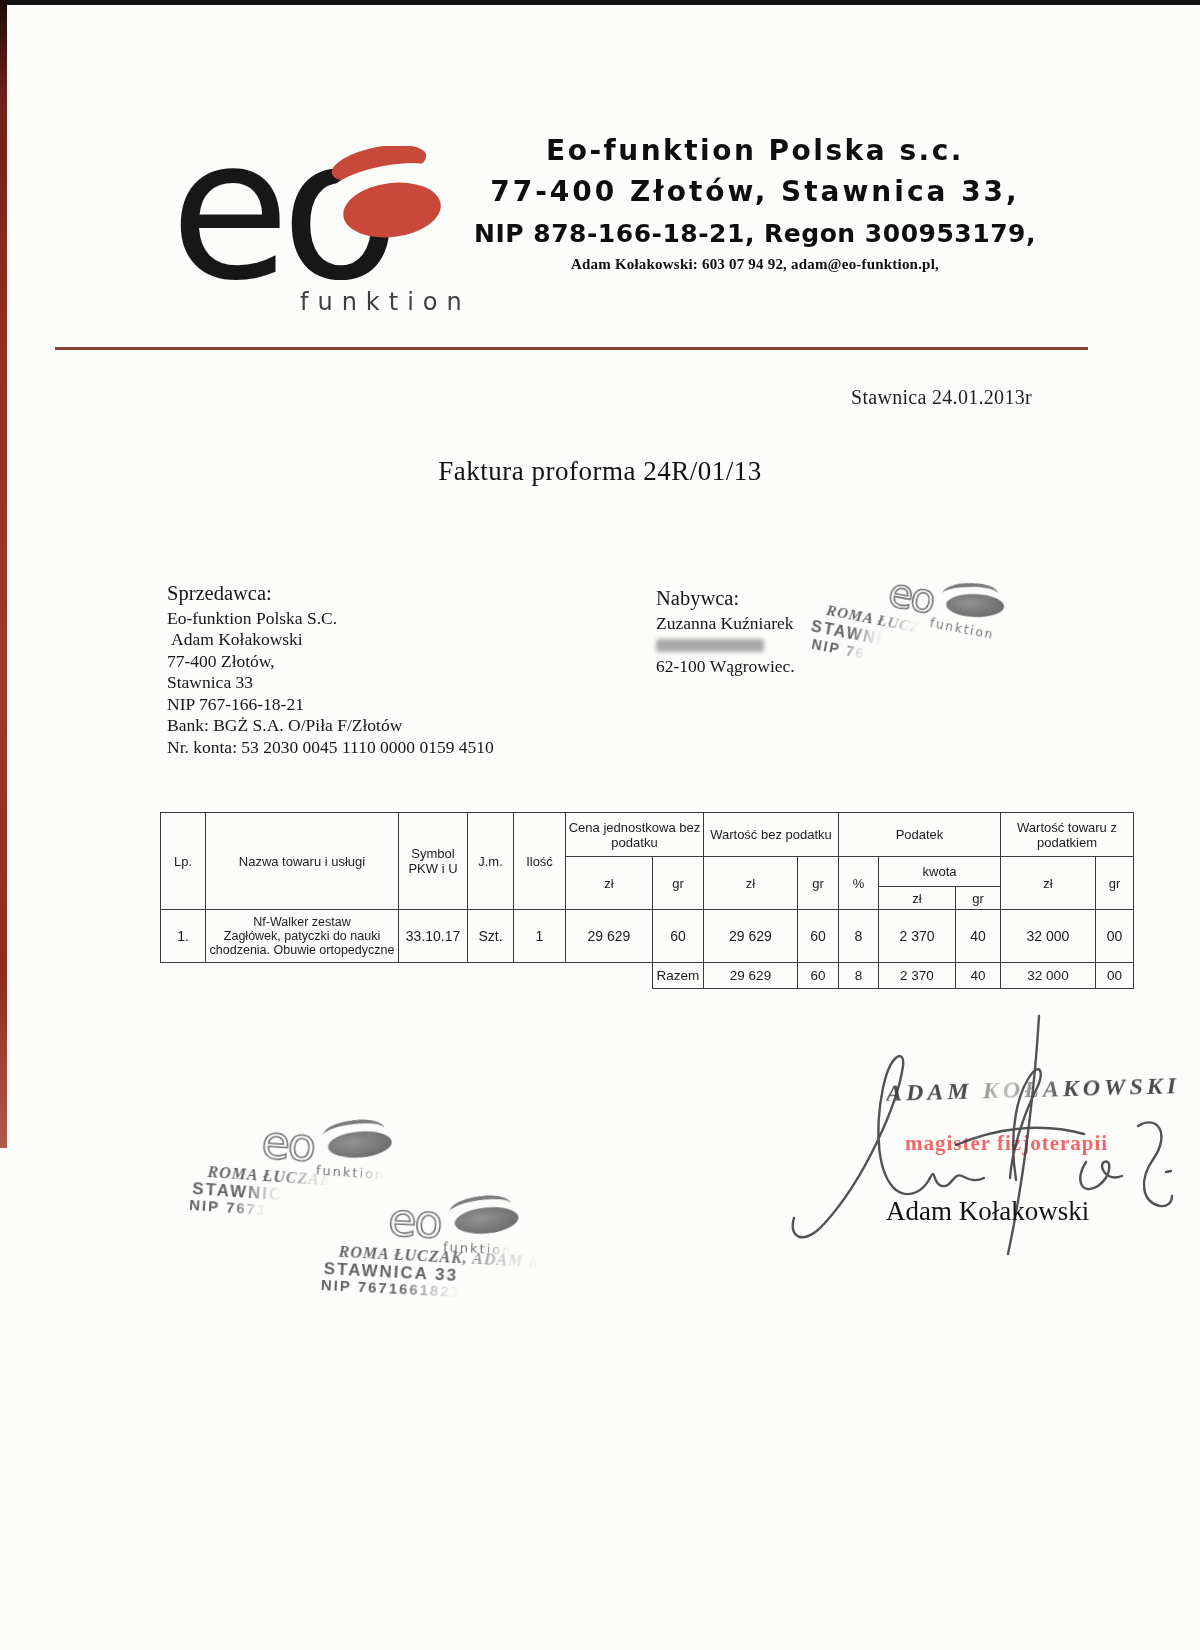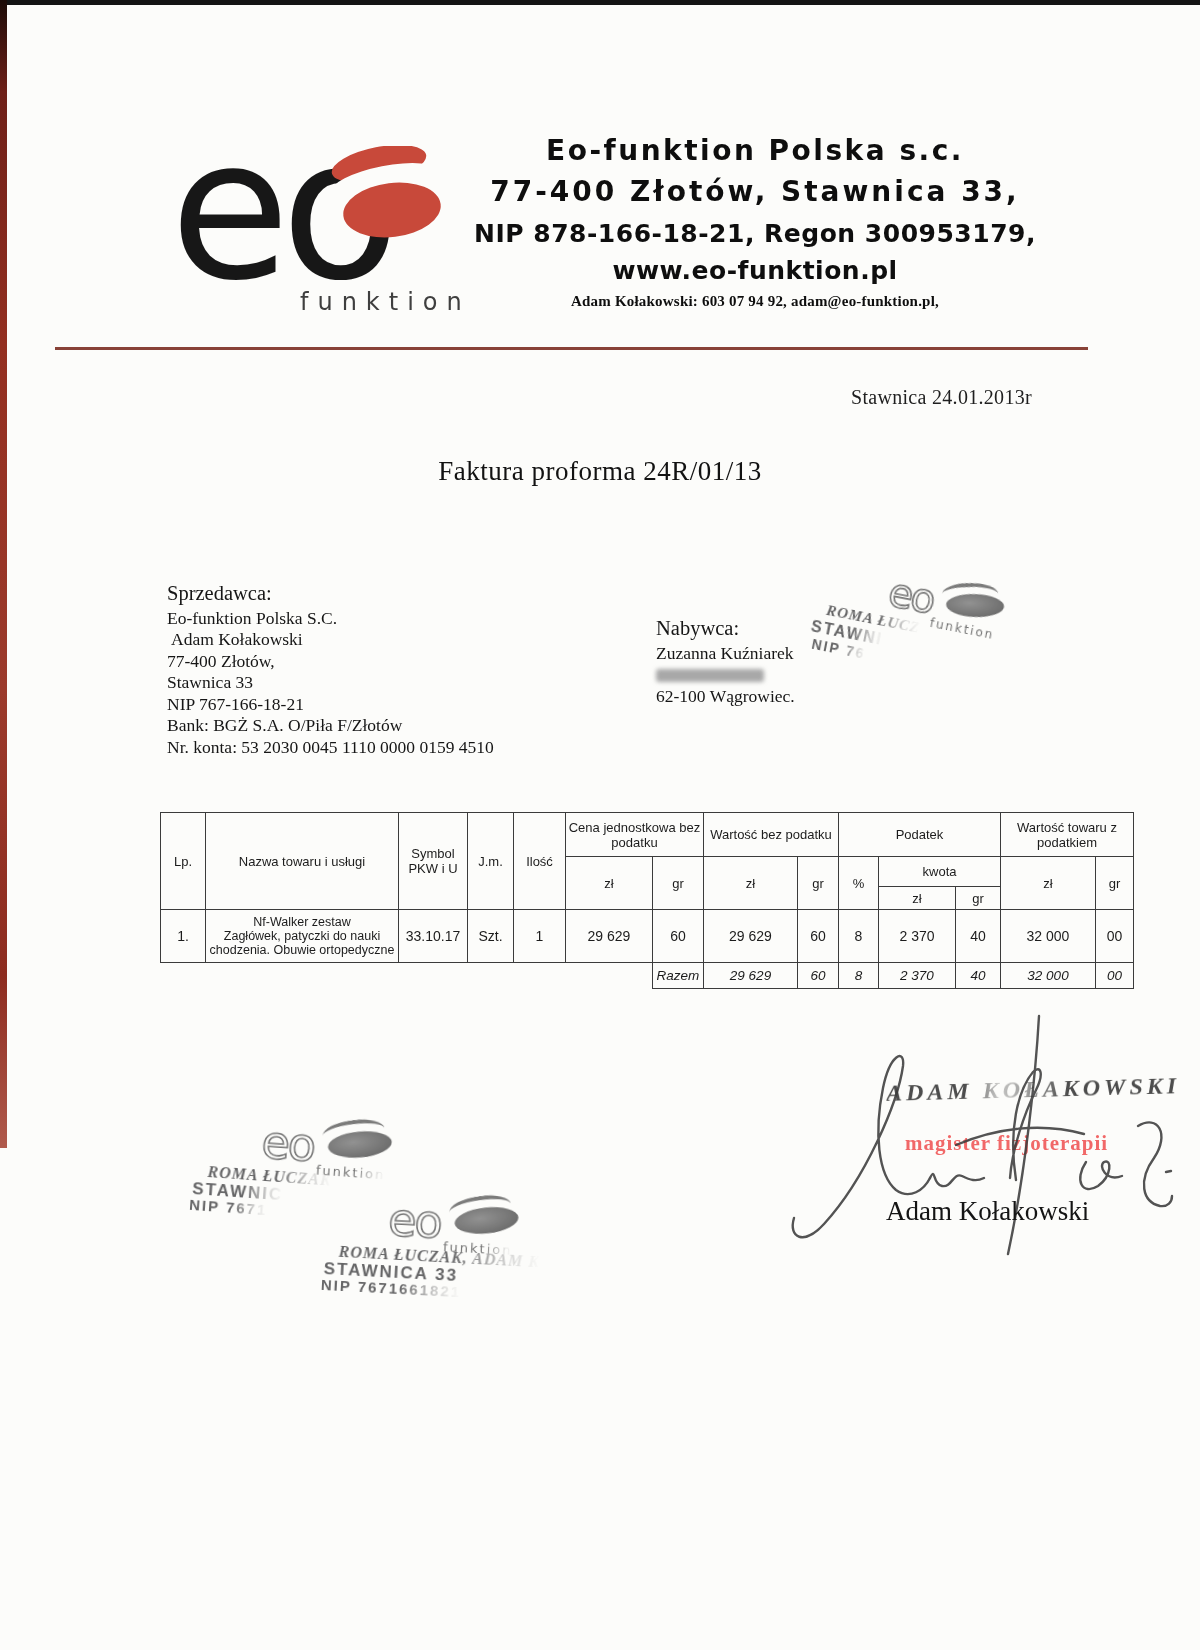--- a/index.html
+++ b/index.html
@@ -34,31 +34,31 @@
 
   #place-date{position:absolute;left:851px;top:386px;font-family:"Liberation Serif",serif;
     font-size:20px;color:#1f1f1f;letter-spacing:.3px;}
   #doc-title{position:absolute;left:0;top:456px;width:1200px;text-align:center;
     font-family:"Liberation Serif",serif;font-size:27px;color:#121212;letter-spacing:.5px;}
 
   
   .party{position:absolute;font-family:"Liberation Serif",serif;font-size:17.5px;
     line-height:21.5px;color:#161616;}
   #seller{left:167px;top:583px;}
-  #buyer{left:656px;top:618px;}
+  #buyer{left:656px;top:588px;}
   .block-label{font-size:20.5px;margin-bottom:3px;}
   .redacted{width:108px;height:13px;background:#a8a8a8;border-radius:3px;filter:blur(2.2px);margin:5px 0 4px;}
 
   
   #invoice-table{position:absolute;left:160px;top:812px;border-collapse:collapse;
     font-family:"Liberation Sans",sans-serif;color:#1c1c1c;table-layout:fixed;}
   #invoice-table td{border:1.5px solid #3b3b3b;text-align:center;vertical-align:middle;
     padding:1px 2px;font-size:13px;overflow:hidden;}
   #invoice-table tr.h1{height:44px;} #invoice-table tr.h2{height:30px;} #invoice-table tr.h3{height:23px;}
-  #invoice-table tr.d{height:53px;} #invoice-table tr.s{height:26px;font-style:italic;}
+  #invoice-table tr.d{height:53px;} #invoice-table tr.s{height:26px;}
   #invoice-table tr.d td{font-size:14px;}
   #invoice-table tr.s td{font-size:13.5px;}
   #invoice-table td.name-cell div{font-size:12.5px;line-height:14px;}
   #invoice-table td.empty{border:none;background:transparent;}
 
   
   .stamp{position:absolute;opacity:.82;filter:blur(.35px);}
   .stamp *{position:absolute;}
   .stamp-eo{font-family:"DejaVu Sans",sans-serif;line-height:1;letter-spacing:-2px;
     color:transparent;-webkit-text-stroke:1.6px #5a5a5a;}
@@ -120,21 +120,20 @@
       <ellipse cx="55" cy="36" rx="55" ry="16" fill="#fcfcfa" transform="rotate(-11 55 36)"></ellipse>
       <ellipse cx="62" cy="64" rx="49" ry="27" fill="#c8493a" transform="rotate(-7 62 64)"></ellipse>
     </svg>
     <span id="logo-funktion">funktion</span>
   </div>
 
   <div id="letterhead">
     <div class="lh1">Eo-funktion Polska s.c.</div>
     <div class="lh2">77-400 Złotów, Stawnica 33,</div>
     <div class="lh3">NIP 878-166-18-21, Regon 300953179,</div>
-    <div class="lh5">www.eo-funktion.pl</div>
     <div class="lh6">Adam Kołakowski: 603 07 94 92, adam@eo-funktion.pl,</div>
   </div>
 
   <div id="rule"></div>
 
   <div id="place-date">Stawnica 24.01.2013r</div>
   <div id="doc-title">Faktura proforma 24R/01/13</div>
 
   <div id="seller" class="party">
     <div class="block-label">Sprzedawca:</div>

